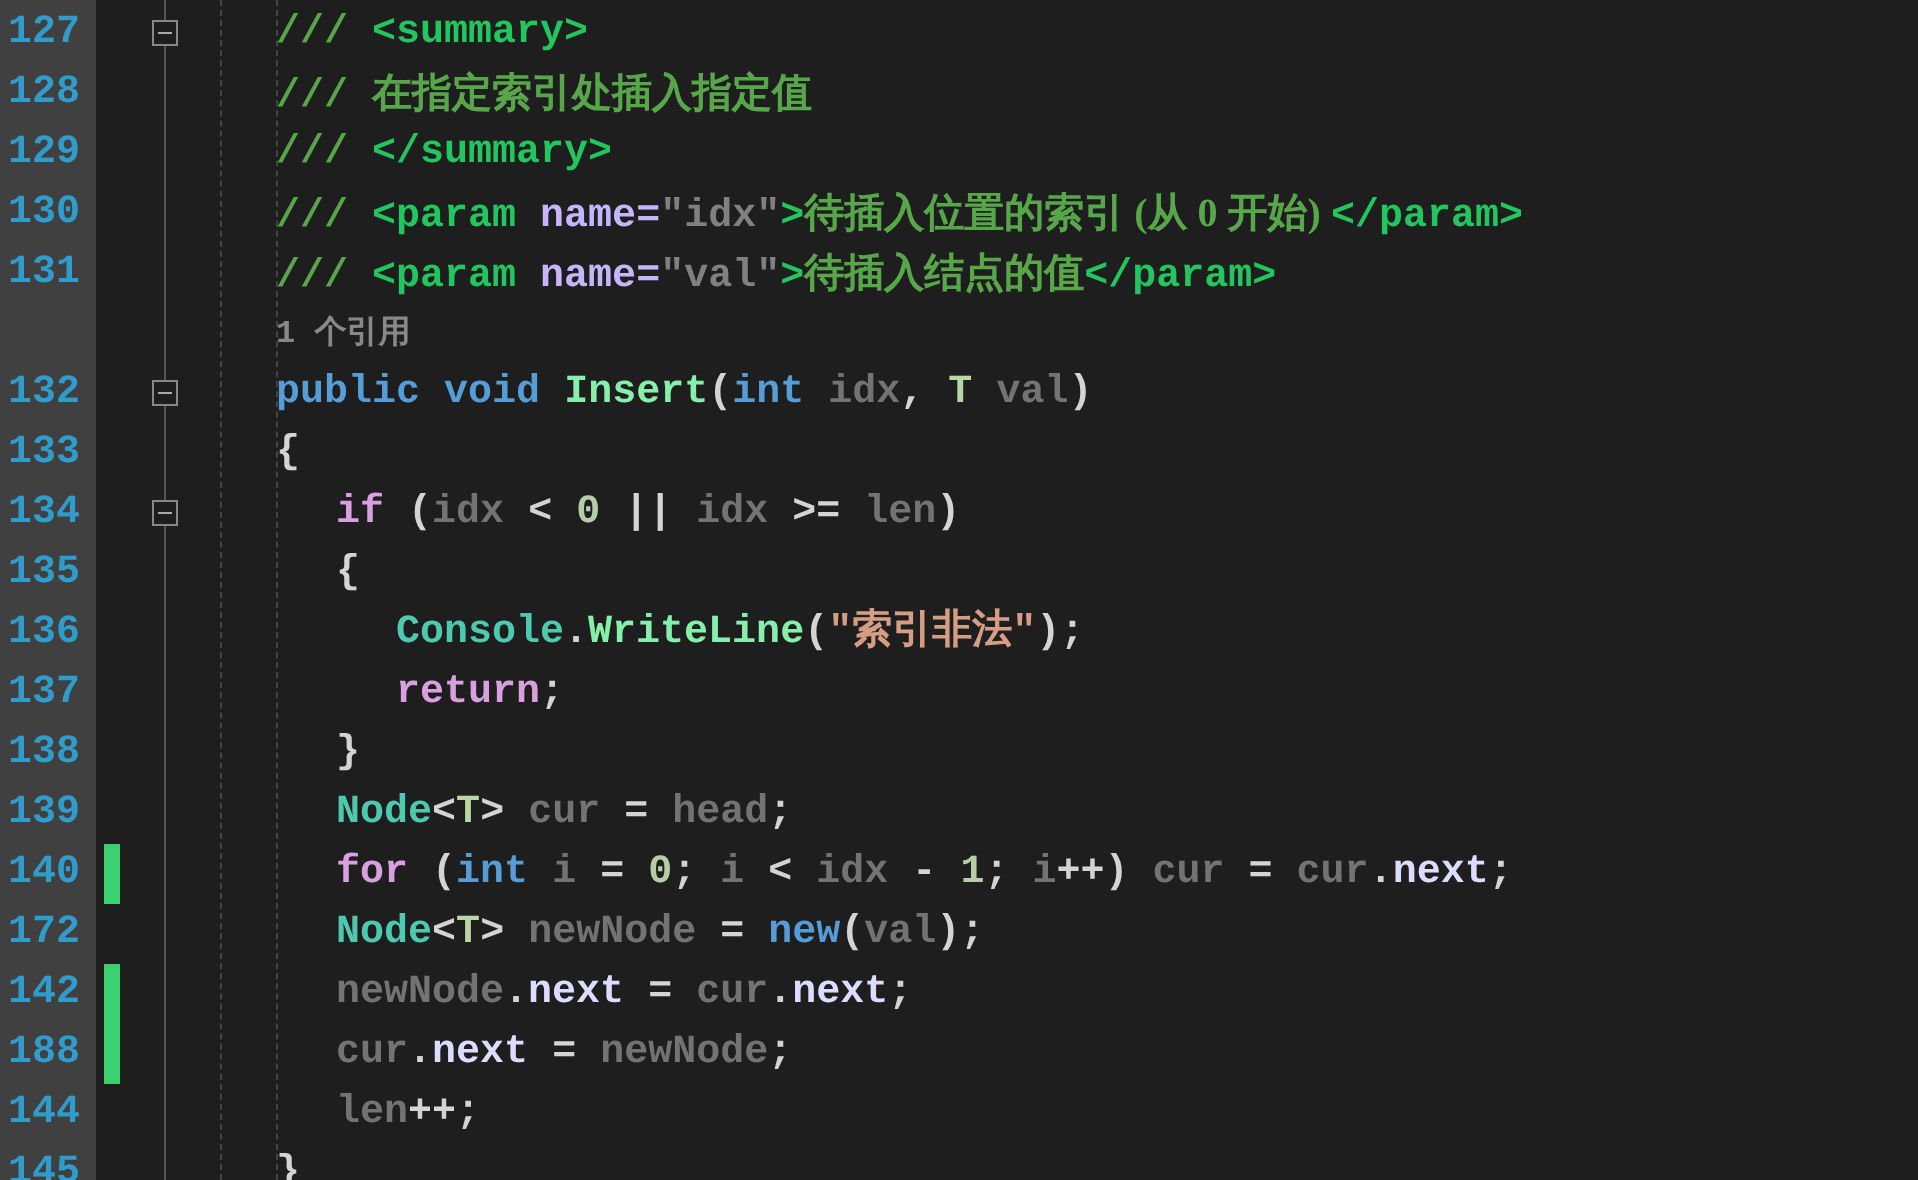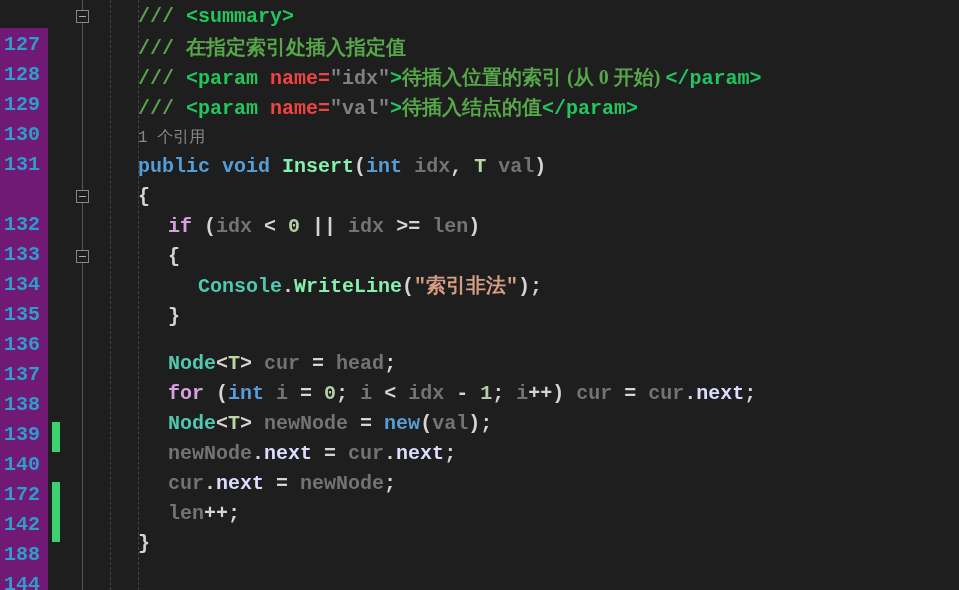--- a/index.html
+++ b/index.html
@@ -13,27 +13,26 @@
     line-height: 1.5;
     width: 959px;
     height: 590px;
     overflow: hidden;
   }
   .editor {
     display: flex;
     height: 100%;
   }
   .gutter {
-    background: #701a75;
+    background: #404040;
     color: #2f9ccc;
     text-align: right;
     padding: 2px 8px 0 4px;
     user-select: none;
     flex: 0 0 auto;
-    margin-top: 28px;
   }
   .gutter .ln {
     height: 30px;
     line-height: 30px;
   }
   .marks {
     flex: 0 0 20px;
     position: relative;
     background: #1e1e1e;
   }
@@ -91,32 +90,32 @@
   .code .line {
     height: 30px;
     line-height: 30px;
     white-space: pre;
     padding-left: 30px;
     position: relative;
   }
   .tok-cmt-slash { color: #57A64A; }
   .tok-cmt-tag   { color: #22c55e; }
   .tok-cmt-txt   { color: #57A64A; font-family: Liberation Serif, serif; }
-  .tok-cmt-attr  { color: #ef4444; }
+  .tok-cmt-attr  { color: #c4b5fd; }
   .tok-cmt-attv  { color: #808080; }
   .tok-kw   { color: #569cd6; }
   .tok-type { color: #4ec9b0; }
   .tok-tp   { color: #b8d7a3; }
   .tok-fn   { color: #86efac; }
   .tok-id   { color: #737373; }
   .tok-punc { color: #d4d4d4; }
   .tok-num  { color: #b5cea8; }
   .tok-str  { color: #d69d85; }
   .tok-ctrl { color: #d8a0df; }
-  .tok-lens { color: #888888; font-weight: normal; font-size: 16px; }
+  .tok-lens { color: #888888; font-weight: bold; font-size: 16px; }
   .tok-field{ color: #dcdcfe; }
 </style>
 </head>
 <body>
 
 <div class="editor">
 
   <div class="gutter" id="gutter">
       <div class="ln">127</div>
       <div class="ln">128</div>
@@ -153,41 +152,43 @@
     </div>
 
   <div class="code">
     <div class="guide g1"></div>
     <div class="guide g2"></div>
 
     <div class="line"><span class="tok-cmt-slash">/// </span><span class="tok-cmt-tag">&lt;summary&gt;</span></div>
 
     <div class="line"><span class="tok-cmt-slash">/// </span><span class="tok-cmt-txt">在指定索引处插入指定值</span></div>
 
+    <div class="line"><span class="tok-cmt-slash">/// </span><span class="tok-cmt-tag">&lt;/summary&gt;</span></div>
 
     <div class="line"><span class="tok-cmt-slash">/// </span><span class="tok-cmt-tag">&lt;param </span><span class="tok-cmt-attr">name</span><span class="tok-cmt-attr">=</span><span class="tok-cmt-attv">"idx"</span><span class="tok-cmt-tag">&gt;</span><span class="tok-cmt-txt">待插入位置的索引 (从 0 开始) </span><span class="tok-cmt-tag">&lt;/param&gt;</span></div>
 
     <div class="line"><span class="tok-cmt-slash">/// </span><span class="tok-cmt-tag">&lt;param </span><span class="tok-cmt-attr">name</span><span class="tok-cmt-attr">=</span><span class="tok-cmt-attv">"val"</span><span class="tok-cmt-tag">&gt;</span><span class="tok-cmt-txt">待插入结点的值</span><span class="tok-cmt-tag">&lt;/param&gt;</span></div>
 
     <div class="line"><span class="tok-lens">1 个引用</span></div>
 
     <div class="line"><span class="tok-kw">public</span><span class="tok-punc"> </span><span class="tok-kw">void</span><span class="tok-punc"> </span><span class="tok-fn">Insert</span><span class="tok-punc">(</span><span class="tok-kw">int</span><span class="tok-punc"> </span><span class="tok-id">idx</span><span class="tok-punc">, </span><span class="tok-tp">T</span><span class="tok-punc"> </span><span class="tok-id">val</span><span class="tok-punc">)</span></div>
 
     <div class="line"><span class="tok-punc">{</span></div>
 
     <div class="line" style="padding-left:60px;"><span class="tok-ctrl">if</span><span class="tok-punc"> (</span><span class="tok-id">idx</span><span class="tok-punc"> &lt; </span><span class="tok-num">0</span><span class="tok-punc"> || </span><span class="tok-id">idx</span><span class="tok-punc"> &gt;= </span><span class="tok-id">len</span><span class="tok-punc">)</span></div>
 
     <div class="line" style="padding-left:60px;"><span class="tok-punc">{</span></div>
 
     <div class="line" style="padding-left:90px;"><span class="tok-type">Console</span><span class="tok-punc">.</span><span class="tok-fn">WriteLine</span><span class="tok-punc">(</span><span class="tok-str">"索引非法"</span><span class="tok-punc">);</span></div>
 
+    <div class="line" style="padding-left:90px;"><span class="tok-ctrl">return</span><span class="tok-punc">;</span></div>
 
     <div class="line" style="padding-left:60px;"><span class="tok-punc">}</span></div>
 
-    <div class="line" style="padding-left:60px;margin-top:17px;"><span class="tok-type">Node</span><span class="tok-punc">&lt;</span><span class="tok-tp">T</span><span class="tok-punc">&gt; </span><span class="tok-id">cur</span><span class="tok-punc"> = </span><span class="tok-id">head</span><span class="tok-punc">;</span></div>
+    <div class="line" style="padding-left:60px;"><span class="tok-type">Node</span><span class="tok-punc">&lt;</span><span class="tok-tp">T</span><span class="tok-punc">&gt; </span><span class="tok-id">cur</span><span class="tok-punc"> = </span><span class="tok-id">head</span><span class="tok-punc">;</span></div>
 
     <div class="line" style="padding-left:60px;"><span class="tok-ctrl">for</span><span class="tok-punc"> (</span><span class="tok-kw">int</span><span class="tok-id"> i</span><span class="tok-punc"> = </span><span class="tok-num">0</span><span class="tok-punc">; </span><span class="tok-id">i</span><span class="tok-punc"> &lt; </span><span class="tok-id">idx</span><span class="tok-punc"> - </span><span class="tok-num">1</span><span class="tok-punc">; </span><span class="tok-id">i</span><span class="tok-punc">++</span><span class="tok-punc">) </span><span class="tok-id">cur</span><span class="tok-punc"> = </span><span class="tok-id">cur</span><span class="tok-punc">.</span><span class="tok-field">next</span><span class="tok-punc">;</span></div>
 
     <div class="line" style="padding-left:60px;"><span class="tok-type">Node</span><span class="tok-punc">&lt;</span><span class="tok-tp">T</span><span class="tok-punc">&gt; </span><span class="tok-id">newNode</span><span class="tok-punc"> = </span><span class="tok-kw">new</span><span class="tok-punc">(</span><span class="tok-id">val</span><span class="tok-punc">);</span></div>
 
     <div class="line" style="padding-left:60px;"><span class="tok-id">newNode</span><span class="tok-punc">.</span><span class="tok-field">next</span><span class="tok-punc"> = </span><span class="tok-id">cur</span><span class="tok-punc">.</span><span class="tok-field">next</span><span class="tok-punc">;</span></div>
 
     <div class="line" style="padding-left:60px;"><span class="tok-id">cur</span><span class="tok-punc">.</span><span class="tok-field">next</span><span class="tok-punc"> = </span><span class="tok-id">newNode</span><span class="tok-punc">;</span></div>
 
     <div class="line" style="padding-left:60px;"><span class="tok-id">len</span><span class="tok-punc">++</span><span class="tok-punc">;</span></div>

